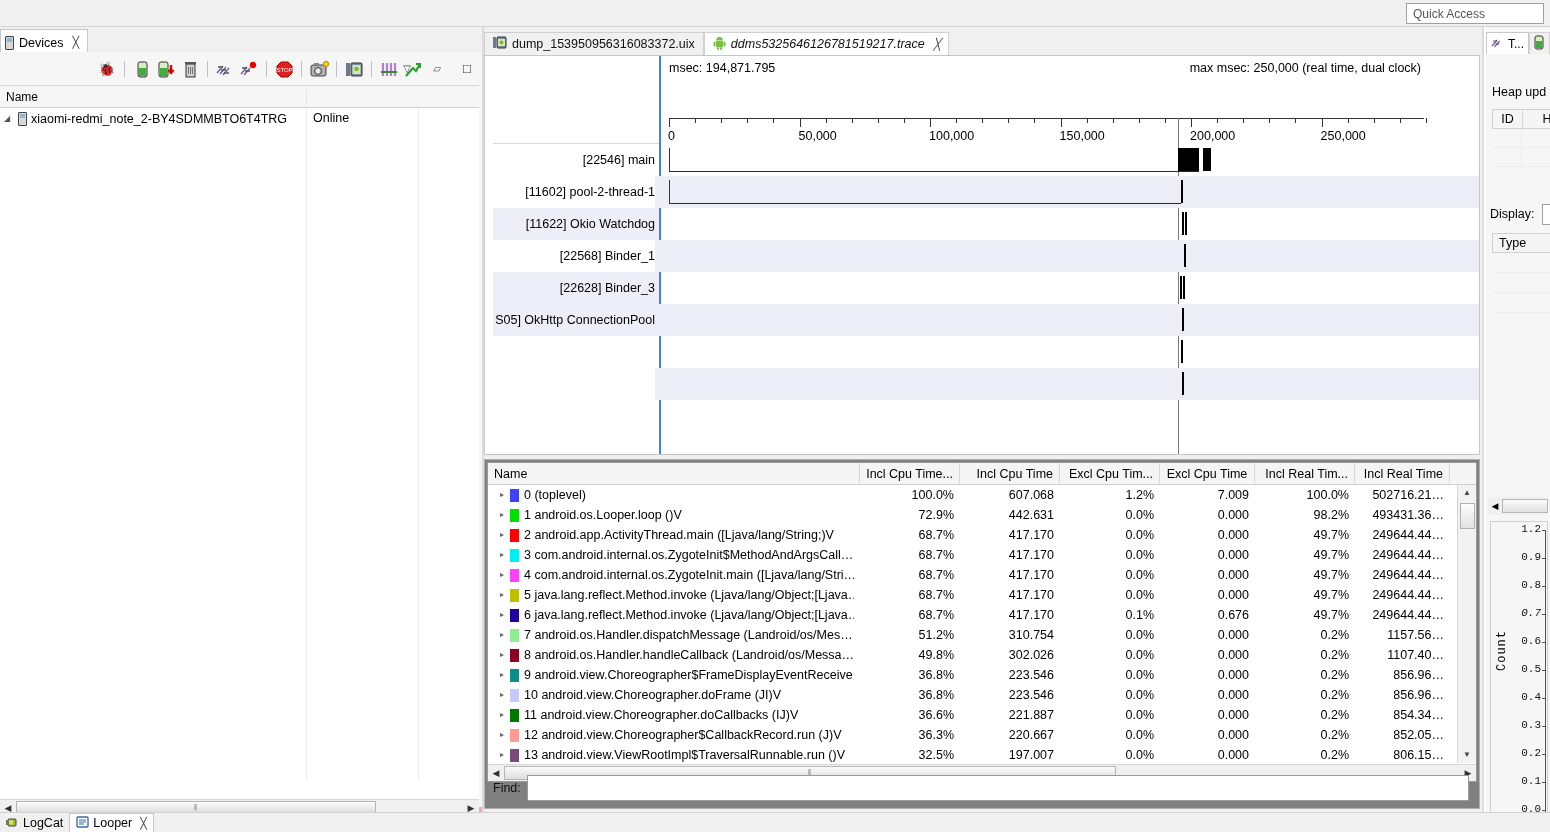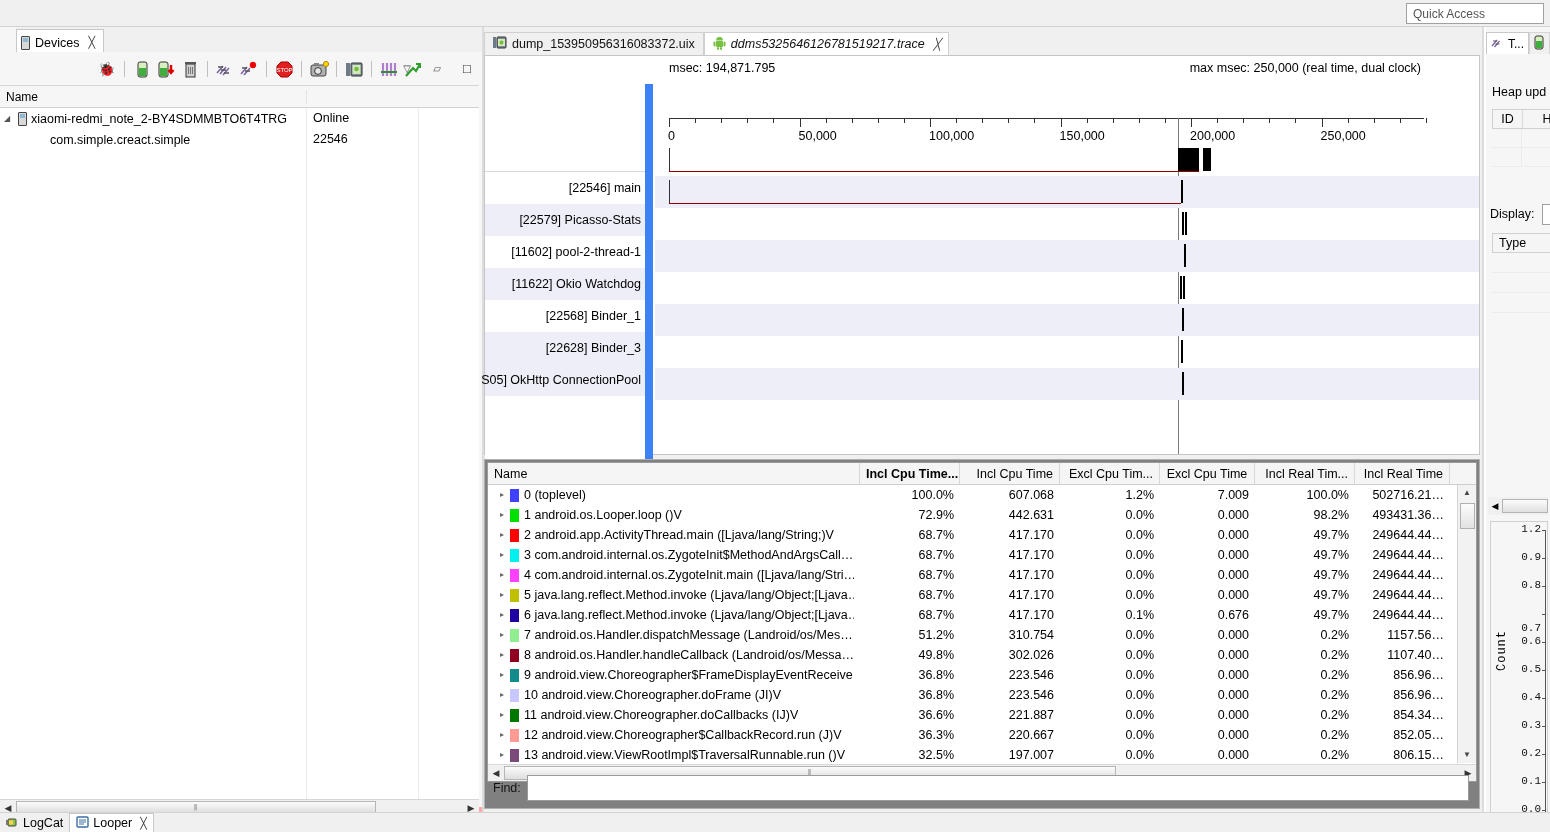--- a/index.html
+++ b/index.html
@@ -24,21 +24,21 @@
     background: #fff; border: 1px solid #a0a0a0;
     font-size: 12px; color: #555; padding: 2px 6px; line-height: 17px;
   }
 
   
   .devices-view {
     position: absolute; left: 0; top: 27px; width: 482px; height: 780px;
     background: #f6f6f6;
   }
   .tabrow {
-    position: absolute; left: 16px; top: 0; width: 482px; height: 25px;
+    position: absolute; left: 0; top: 0; width: 482px; height: 25px;
     background: #f0f0f0;
   }
   .tab-active {
     position: absolute; left: 0; top: 2px; height: 23px;
     background: #ffffff; border: 1px solid #c8c8c8; border-bottom: none;
     padding: 3px 8px 0 4px; display: flex; align-items: center; gap: 5px;
     font-size: 12.5px;
   }
   .tab-close { color: #444; font-size: 11px; margin-left: 4px; }
   .toolbar {
@@ -117,22 +117,22 @@
   }
   .etab.active { background: #ffffff; font-style: italic; }
   .android-ico { color: #76c043; font-size: 13px; line-height: 1; }
   .uiauto-ico { color: #3b6ea5; font-size: 12px; }
 
   .trace-pane {
     position: absolute; left: 0; top: 28px; width: 996px; height: 400px;
     background: #ffffff; border: 1px solid #c6c6c6;
   }
   .tl-left {
-    position: absolute; left: 0; top: 0; width: 168px; height: 398px;
-    background: #ffffff; border-right: 8px solid #3b82f6; margin-top: 28px;
+    position: absolute; left: 8px; top: 0; width: 168px; height: 398px;
+    background: #ffffff; border-right: 2px solid #3b82f6;
   }
   .tl-right { position: absolute; left: 170px; top: 0; right: 0; height: 398px; }
   .tl-header { position: relative; height: 88px; }
   .msec-left { position: absolute; left: 14px; top: 5px; font-size: 12.5px; }
   .msec-right { position: absolute; right: 58px; top: 5px; font-size: 12.5px; }
   .ruler { position: absolute; left: 14px; top: 62px; right: 55px; height: 26px; }
   .ruler-line { position: absolute; left: 0; top: 0; right: 0; height: 1px; background: #333; }
   .tick { position: absolute; top: 0; width: 1px; background: #333; }
   .tick.major { height: 9px; }
   .tick.minor { height: 5px; }
@@ -394,27 +394,20 @@
       <div class="devrow">
         <div class="c1">
           <span class="twisty">◢</span>
           <span class="phone-ico"></span>
           <span>xiaomi-redmi_note_2-BY4SDMMBTO6T4TRG</span>
         </div>
         <div class="c2">Online</div>
         <div class="c3"></div>
       </div>
 
-      <div class="devrow alt">
-        <div class="c1">
-          <span class="child-name">com.simple.creact.simple</span>
-        </div>
-        <div class="c2">22546</div>
-        <div class="c3"></div>
-      </div>
 
       <div class="empty-rows" id="emptyRows">
           <div class="empty-row">
             <div class="c1"></div>
             <div class="c2"></div>
             <div class="c3"></div>
           </div>
           <div class="empty-row">
             <div class="c1"></div>
             <div class="c2"></div>
@@ -608,23 +601,20 @@
       </div>
     </div>
 
     <div class="trace-pane">
 
       <div class="tl-left">
         <div style="height:88px;border-bottom:1px solid #d8d8d8;"></div>
         <div id="threadLabels">
             <div class="tlrow">
               <div class="tlabel">[22546] main</div>
-            </div>
-            <div class="tlrow odd">
-              <div class="tlabel">[22579] Picasso-Stats</div>
             </div>
             <div class="tlrow">
               <div class="tlabel">[11602] pool-2-thread-1</div>
             </div>
             <div class="tlrow odd">
               <div class="tlabel">[11622] Okio Watchdog</div>
             </div>
             <div class="tlrow">
               <div class="tlabel">[22568] Binder_1</div>
             </div>
@@ -715,21 +705,21 @@
               <div class="marker" style="left: 527.455px; width: 2px; top: 4px; height: 23px;"></div>
             </div>
           </div>
       </div>
     </div>
 
     <div class="prof-pane">
       <div class="prof-table">
         <div class="pt-head" id="ptHead">
             <div class="cell" style="width: 372px; text-align: left;">Name</div>
-            <div class="cell" style="width: 100px; text-align: right; font-weight: bold;">Incl Cpu Time...</div>
+            <div class="cell" style="width: 100px; text-align: right;">Incl Cpu Time...</div>
             <div class="cell" style="width: 100px; text-align: right;">Incl Cpu Time</div>
             <div class="cell" style="width: 100px; text-align: right;">Excl Cpu Tim...</div>
             <div class="cell" style="width: 95px; text-align: center;">Excl Cpu Time</div>
             <div class="cell" style="width: 100px; text-align: right;">Incl Real Tim...</div>
             <div class="cell" style="width: 95px; text-align: right;">Incl Real Time</div>
           </div>
         <div class="pt-body" id="ptBody">
             <div class="pt-row">
               <div class="cell c-name" style="width: 372px;">
                 <span class="expander">▸</span>
@@ -992,21 +982,21 @@
 
     <div class="chart-box">
       <div class="ylabel">Count</div>
       <div id="yticks">
           <div class="ytick" style="top: 1px;">1.2</div>
           <div class="ytick-mark" style="top: 8px;"></div>
           <div class="ytick" style="top: 29px;">0.9</div>
           <div class="ytick-mark" style="top: 36px;"></div>
           <div class="ytick" style="top: 57px;">0.8</div>
           <div class="ytick-mark" style="top: 64px;"></div>
-          <div class="ytick" style="top: 100px;">0.7</div>
+          <div class="ytick" style="top: 85px; font-style: italic;">0.7</div>
           <div class="ytick-mark" style="top: 92px;"></div>
           <div class="ytick" style="top: 113px;">0.6</div>
           <div class="ytick-mark" style="top: 120px;"></div>
           <div class="ytick" style="top: 141px;">0.5</div>
           <div class="ytick-mark" style="top: 148px;"></div>
           <div class="ytick" style="top: 169px;">0.4</div>
           <div class="ytick-mark" style="top: 176px;"></div>
           <div class="ytick" style="top: 197px;">0.3</div>
           <div class="ytick-mark" style="top: 204px;"></div>
           <div class="ytick" style="top: 225px;">0.2</div>

